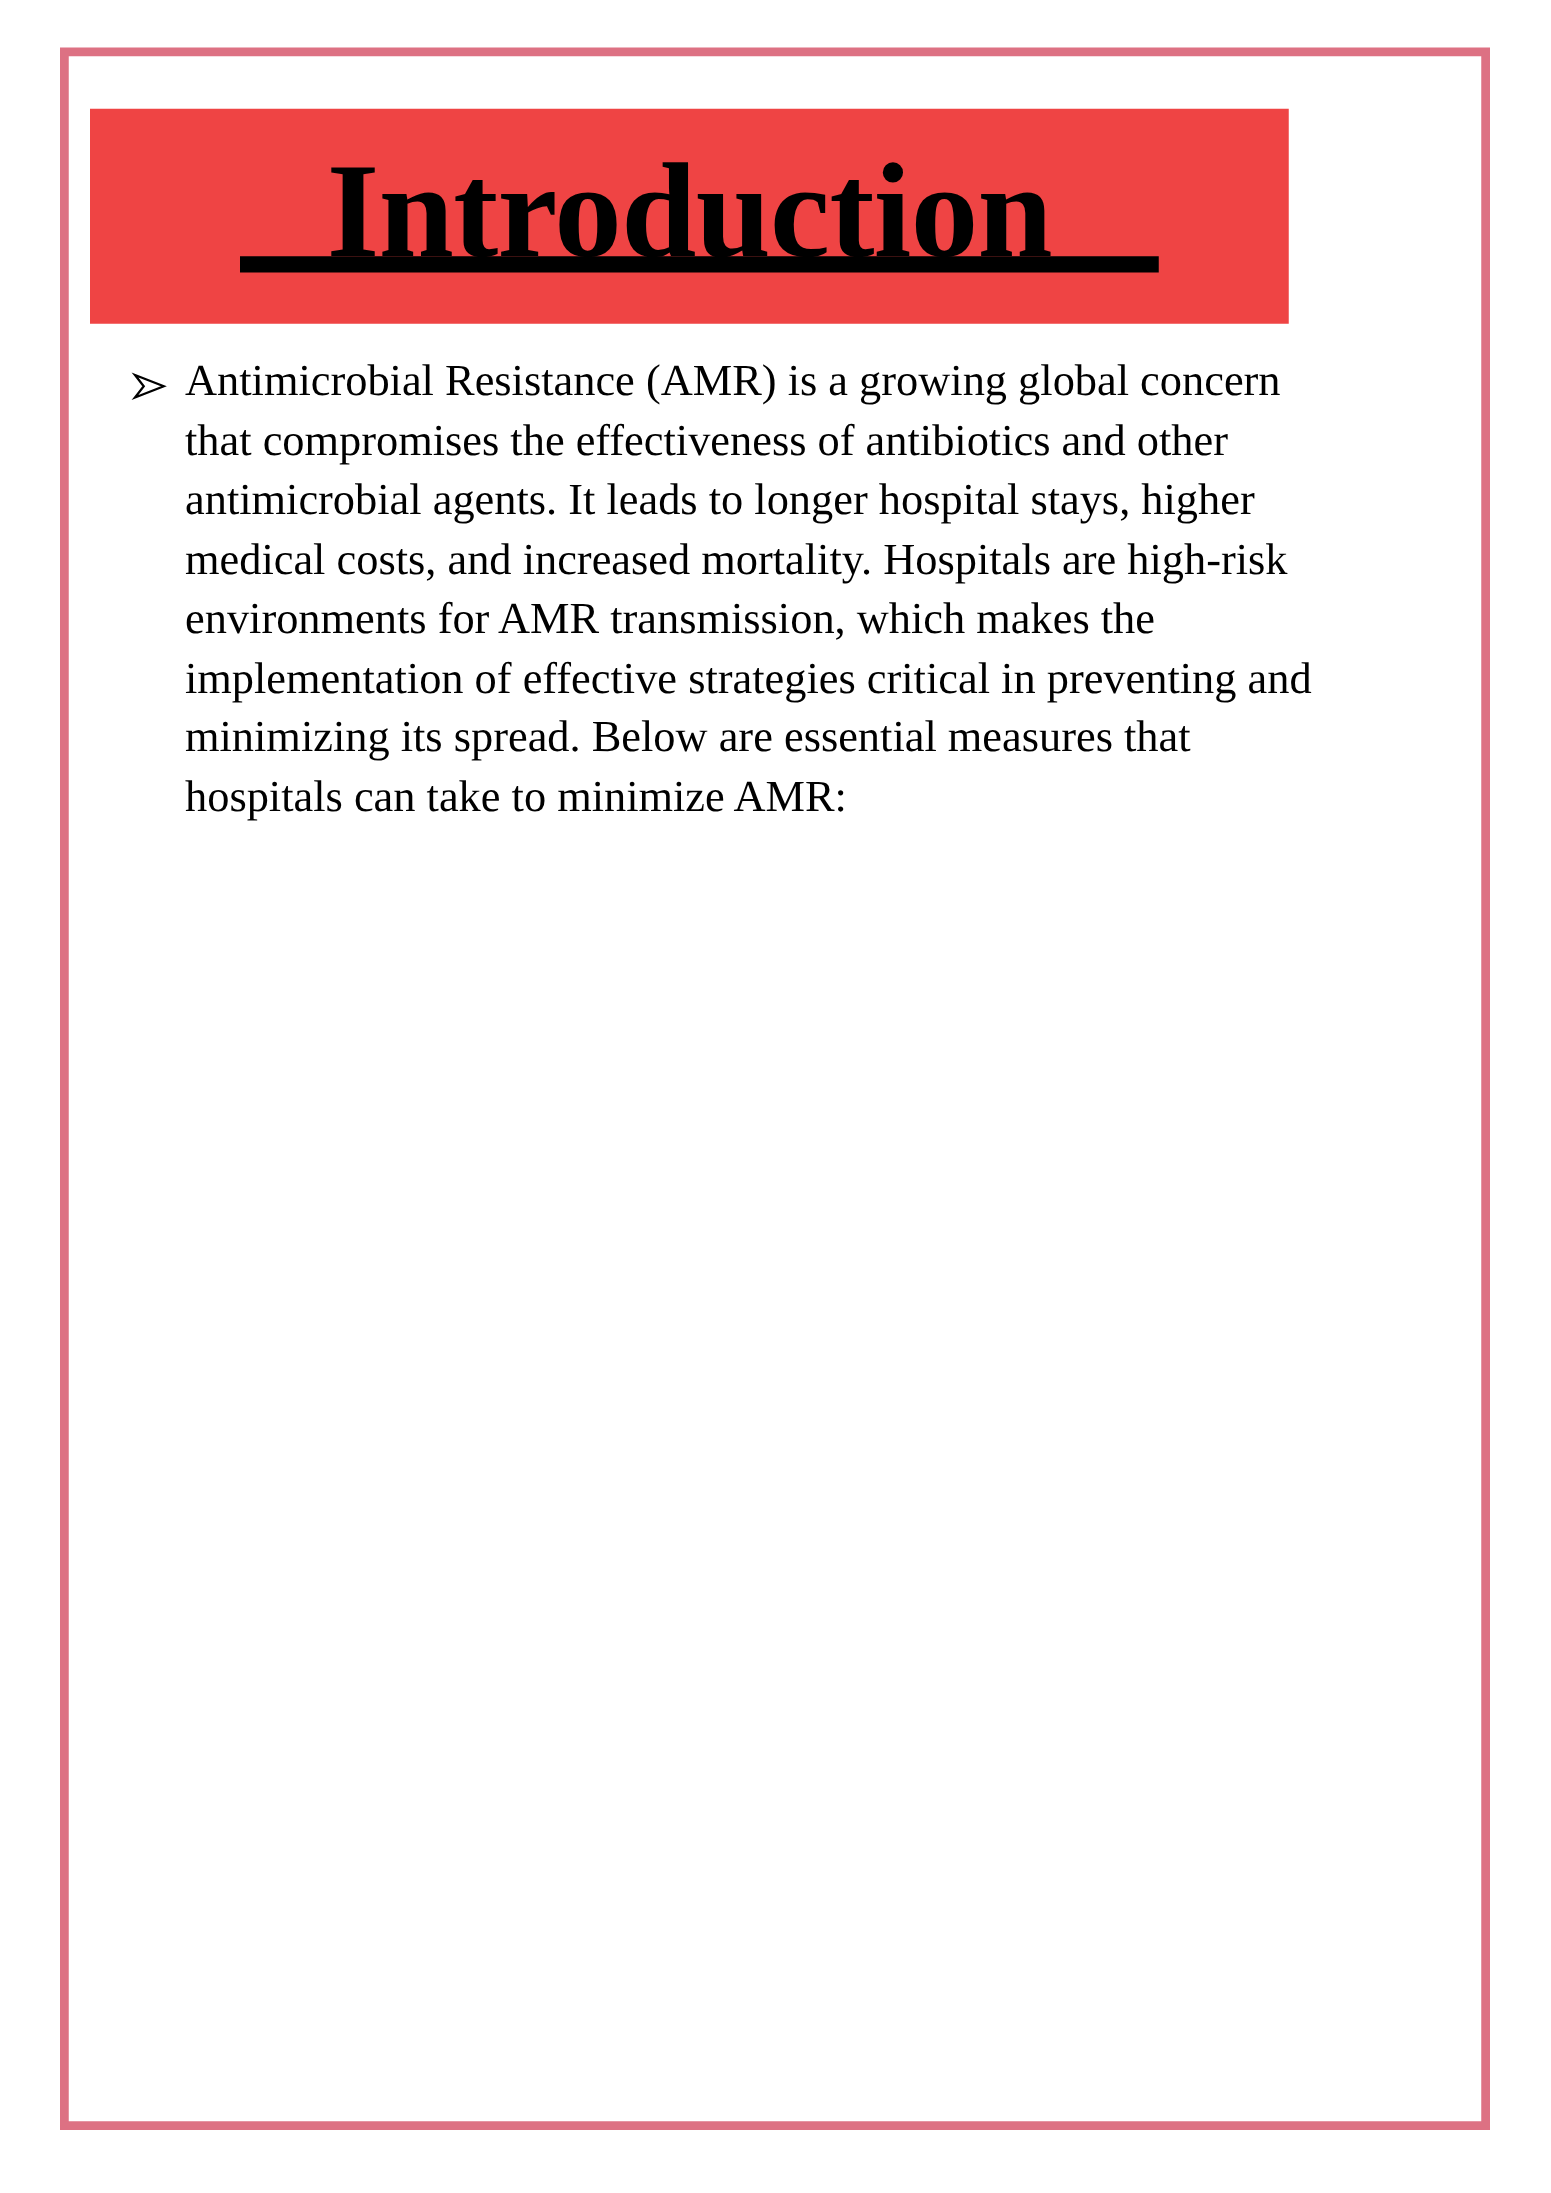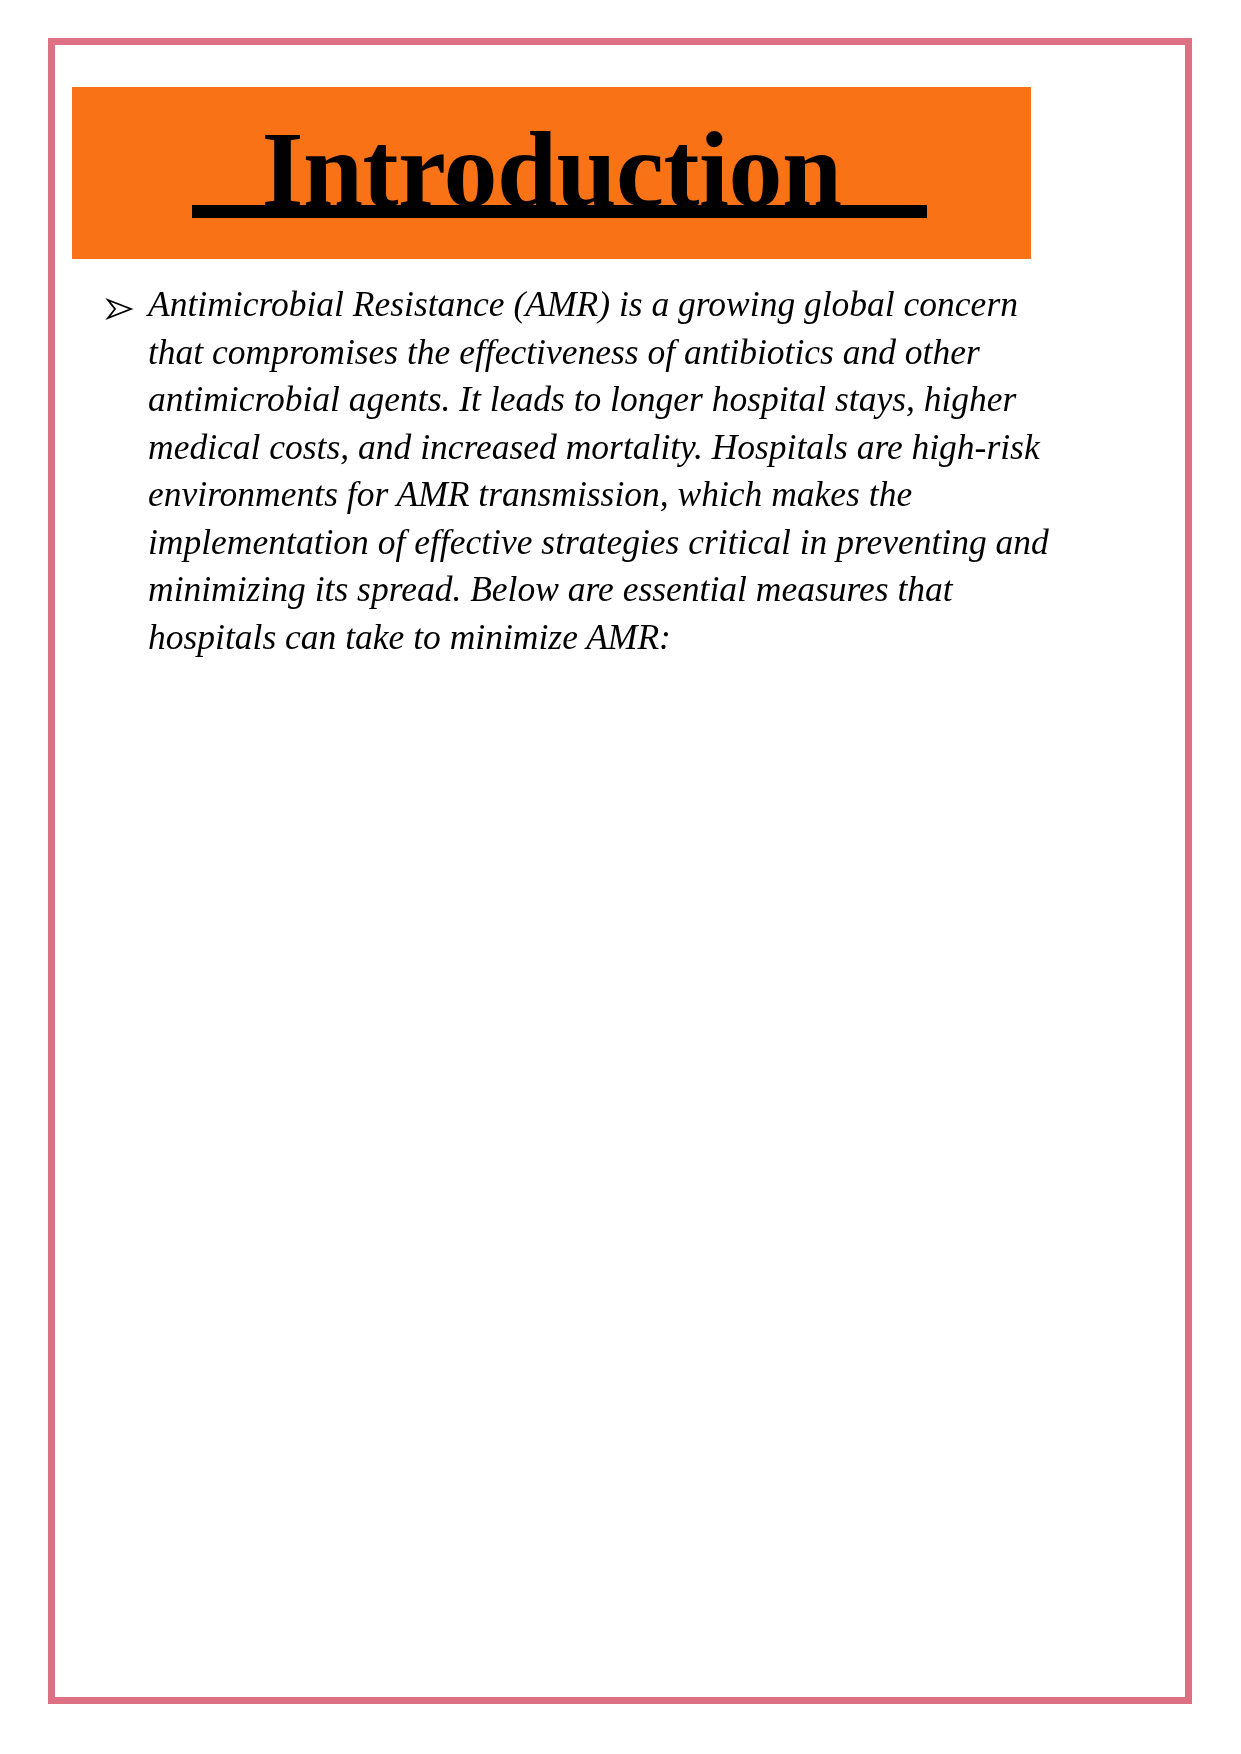--- a/index.html
+++ b/index.html
@@ -27,21 +27,21 @@
     background: #ffffff;
   }
 
   
   .title-banner {
     position: absolute;
     left: 72px;
     top: 87px;
     width: 959px;
     height: 172px;
-    background: #f97316;
+    background: #ef4444;
     display: flex;
     align-items: center;
     justify-content: center;
   }
 
   .title-text {
     font-family: "Liberation Serif", "DejaVu Serif", serif;
     font-weight: bold;
     font-size: 108px;
     line-height: 1.05;
@@ -60,21 +60,20 @@
     height: 13px;
     background: #000000;
   }
 
   
   .content {
     position: absolute;
     left: 104px;
     top: 281px;
     width: 1000px;
-    font-style: italic;
   }
 
   .bullet-item {
     display: flex;
     align-items: flex-start;
     gap: 10px;
   }
 
   .bullet-marker {
     flex: 0 0 auto;

